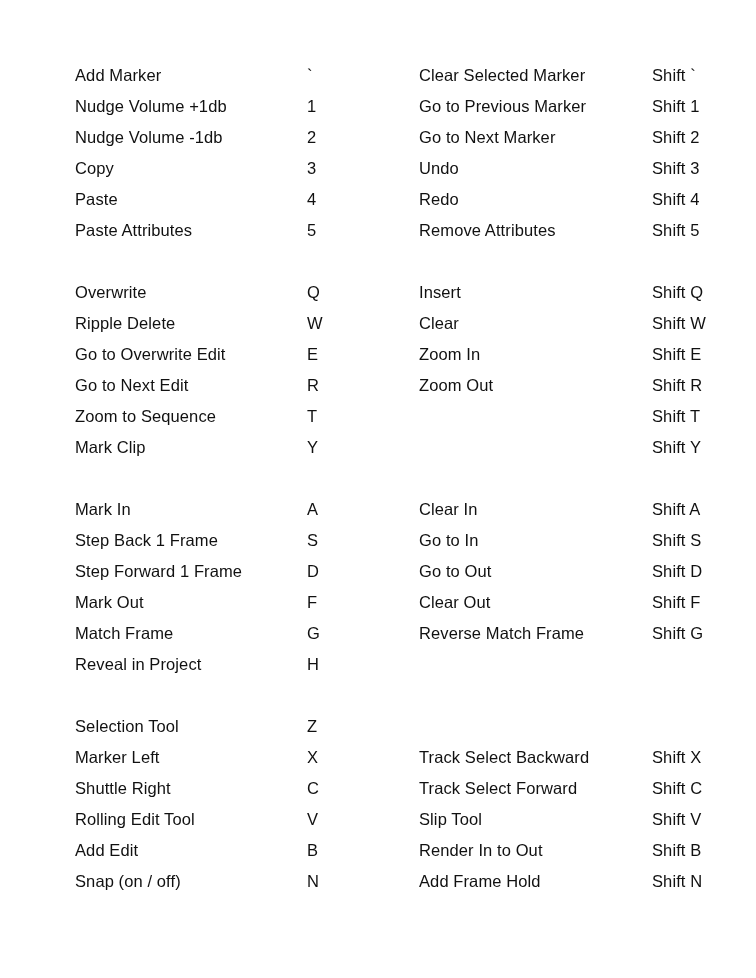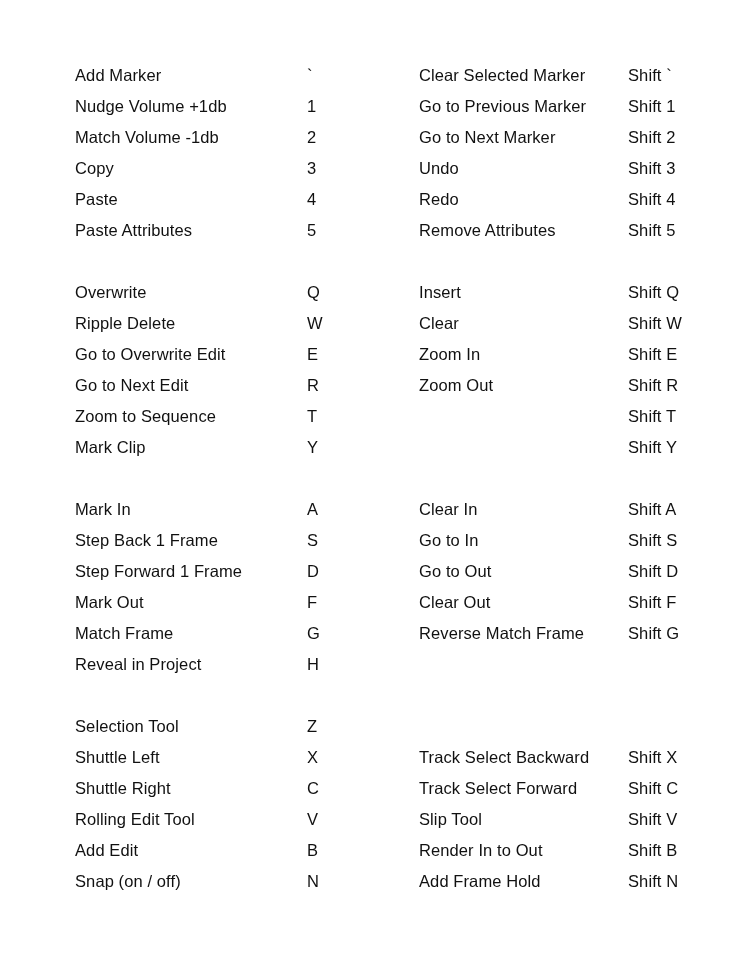--- a/index.html
+++ b/index.html
@@ -45,42 +45,42 @@
     white-space: nowrap;
     font-size: 16.5px;
     letter-spacing: 0.1px;
   }
 
   
   .c-action  { left: 59px;  }
   .c-key     { left: 291px; }
   
   .c-action2 { left: 403px; }
-  .c-key2    { left: 612px; }
+  .c-key2    { left: 636px; }
 </style>
 </head>
 <body style="background: rgb(255, 255, 255); color: rgb(17, 17, 17);">
 
 <div id="sheet">
 
 <div class="group">
       <div class="row">
         <span class="cell c-action">Add Marker</span>
         <span class="cell c-key">`</span>
         <span class="cell c-action2">Clear Selected Marker</span>
         <span class="cell c-key2">Shift `</span>
       </div>
       <div class="row">
         <span class="cell c-action">Nudge Volume +1db</span>
         <span class="cell c-key">1</span>
         <span class="cell c-action2">Go to Previous Marker</span>
         <span class="cell c-key2">Shift 1</span>
       </div>
       <div class="row">
-        <span class="cell c-action">Match Volume -1db</span>
+        <span class="cell c-action">Nudge Volume -1db</span>
         <span class="cell c-key">2</span>
         <span class="cell c-action2">Go to Next Marker</span>
         <span class="cell c-key2">Shift 2</span>
       </div>
       <div class="row">
         <span class="cell c-action">Copy</span>
         <span class="cell c-key">3</span>
         <span class="cell c-action2">Undo</span>
         <span class="cell c-key2">Shift 3</span>
       </div>
@@ -168,21 +168,21 @@
         <span class="cell c-action">Reveal in Project</span>
         <span class="cell c-key">H</span>
       </div>
     </div>
     <div class="group">
       <div class="row">
         <span class="cell c-action">Selection Tool</span>
         <span class="cell c-key">Z</span>
       </div>
       <div class="row">
-        <span class="cell c-action">Shuttle Left</span>
+        <span class="cell c-action">Marker Left</span>
         <span class="cell c-key">X</span>
         <span class="cell c-action2">Track Select Backward</span>
         <span class="cell c-key2">Shift X</span>
       </div>
       <div class="row">
         <span class="cell c-action">Shuttle Right</span>
         <span class="cell c-key">C</span>
         <span class="cell c-action2">Track Select Forward</span>
         <span class="cell c-key2">Shift C</span>
       </div>

